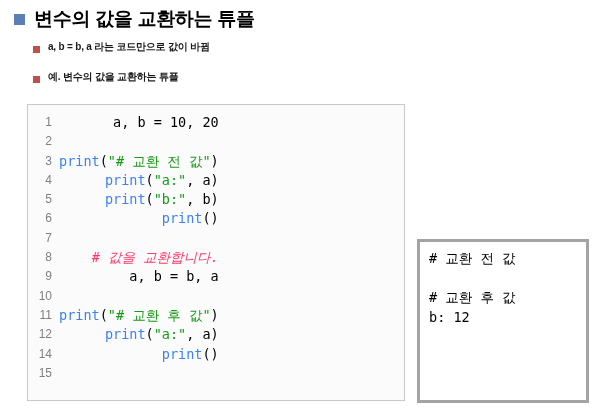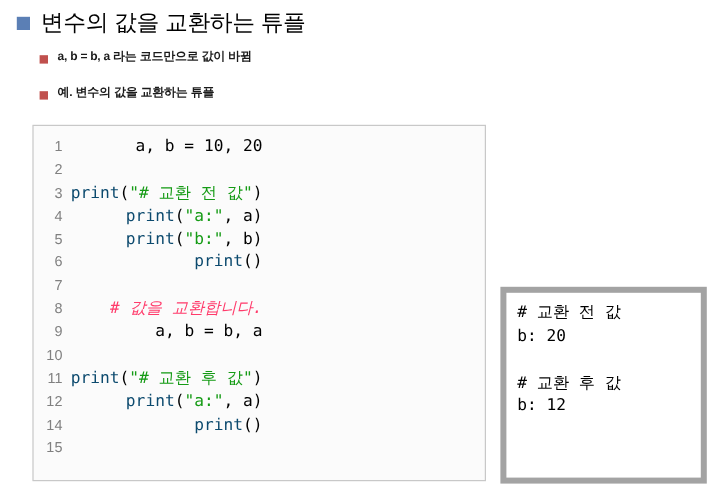--- a/index.html
+++ b/index.html
@@ -30,21 +30,21 @@
   }
   .title-bullet {
     width: 11px;
     height: 11px;
     background: #5b7fb5;
     margin-right: 9px;
     flex: 0 0 auto;
   }
   .title-text {
     font-size: 19px;
-    font-weight: normal;
+    font-weight: bold;
     color: #000000;
     letter-spacing: -0.3px;
   }
 
   
   .sub {
     position: absolute;
     display: flex;
     align-items: flex-start;
   }
@@ -96,35 +96,35 @@
     text-align: right;
     padding-right: 5px;
     width: 22px;
     font-size: 12px;
     font-family: "Liberation Sans", sans-serif;
   }
   td.src {
     color: #000000;
     padding-left: 2px;
   }
-  .k-func { color: #0c4a6e; }
+  .k-func { color: #3b82f6; }
   .k-str  { color: #159b15; }
   .k-num  { color: #000000; }
   .k-com  { color: #ff3b6b; font-style: italic; }
   .k-plain{ color: #000000; }
 
   
   .out-box {
     position: absolute;
     left: 417px;
     top: 239px;
     width: 172px;
     height: 164px;
     background: #ffffff;
-    border: 5px solid #a3a3a3;
+    border: 3px solid #a3a3a3;
     box-sizing: border-box;
     padding: 7px 0 0 9px;
   }
   .out-line {
     font-family: "DejaVu Sans Mono", monospace;
     font-size: 13.5px;
     line-height: 19.5px;
     color: #000000;
     white-space: pre;
     min-height: 19.5px;
@@ -209,20 +209,19 @@
             <td class="ln">15</td>
             <td class="src">&nbsp;</td>
           </tr>
         </tbody>
     </table>
   </div>
 
   <div class="out-box">
     <div id="output-body">
         <div class="out-line"># 교환 전 값</div>
-        <div class="out-line">b: 20</div>
         <div class="out-line">&nbsp;</div>
         <div class="out-line"># 교환 후 값</div>
         <div class="out-line">b: 12</div>
       </div>
   </div>
 
 </div>
 
 </body></html>

